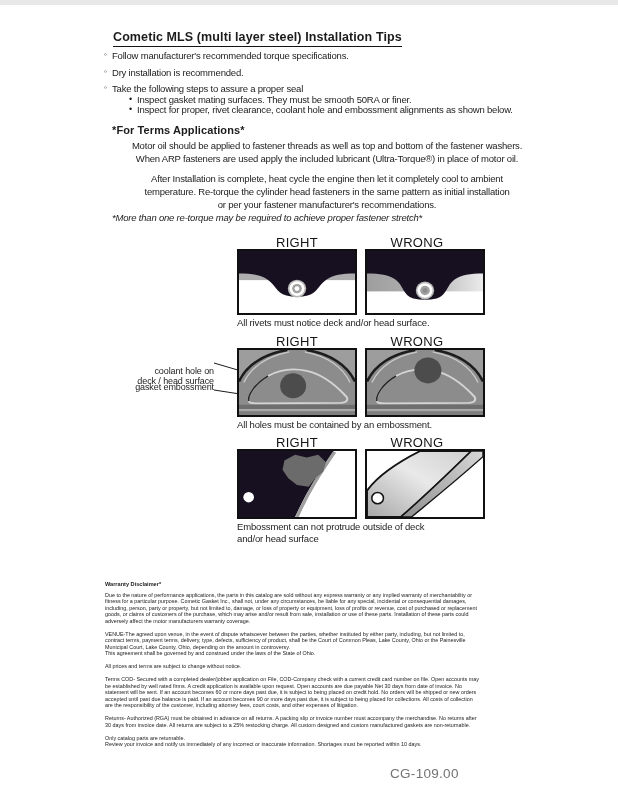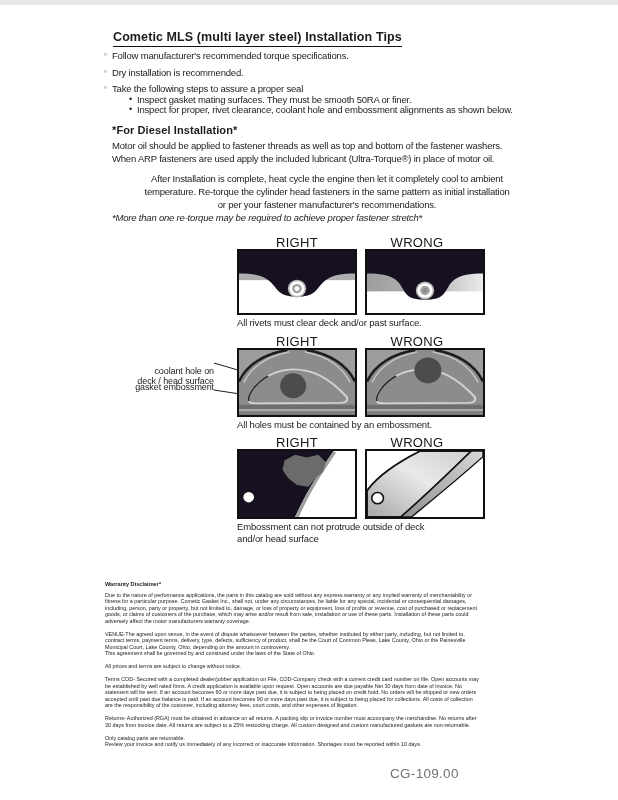--- a/index.html
+++ b/index.html
@@ -68,22 +68,22 @@
     <div class="brow sub h10">
         <span class="mark">•</span>
         <span>Inspect gasket mating surfaces.  They must be smooth 50RA or finer.</span>
       </div>
     <div class="brow sub h12">
         <span class="mark">•</span>
         <span>Inspect for proper, rivet clearance, coolant hole and embossment alignments as shown below.</span>
       </div>
   </div>
 
-  <div class="abs diesel-h" style="left:112px; top:119px;">*For Diesel Installation*</div>
-  <div class="abs para pre" style="left:112px; top:134px; width:430px;">Motor oil should be applied to fastener threads as well as top and bottom of the fastener washers.
+  <div class="abs diesel-h" style="left:112px; top:119px;">*For Terms Applications*</div>
+  <div class="abs para pre" style="left:112px; top:134px; width:430px;text-align:center;">Motor oil should be applied to fastener threads as well as top and bottom of the fastener washers.
 When ARP fasteners are used apply the included lubricant (Ultra-Torque®) in place of motor oil.</div>
   <div class="abs para pre" style="left:112px; top:167px; width:430px;text-align:center;">After Installation is complete, heat cycle the engine then let it completely cool to ambient
 temperature. Re-torque the cylinder head fasteners in the same pattern as initial installation
 or per your fastener manufacturer's recommendations.</div>
   <div class="abs para" style="left:112px; top:206px; width:430px;font-style:italic;">*More than one re-torque may be required to achieve proper fastener stretch*</div>
 
   <div class="abs fig" style="left:237px; top:230px;">
     <div class="fig-labels">
       <div>RIGHT</div>
       <div>WRONG</div>
@@ -112,21 +112,21 @@
           <rect width="120" height="66" fill="#ffffff"></rect>
           <rect x="0" y="23" width="120" height="20" fill="url(#g1)"></rect>
           <path d="M0,0 H120 V24 C106,24 98,25.5 91,30 C82,36.5 83,47 72,50.5 C64,52.5 56,52.5 48,50.5 C37,47 38,36.5 29,30 C22,25.5 14,24 0,24 Z" fill="#171021"></path>
           <circle cx="60" cy="42" r="9.5" fill="#b9b9b9"></circle>
           <circle cx="60" cy="42" r="7.8" fill="#ffffff"></circle>
           <circle cx="60" cy="42" r="5" fill="#a2a2a2"></circle>
           <circle cx="60" cy="42" r="2.5" fill="#8a8a8a"></circle>
         </svg>
       </div>
     </div>
-    <div class="fig-caption">All rivets must clear deck and/or past surface.</div>
+    <div class="fig-caption">All rivets must notice deck and/or head surface.</div>
   </div>
 
   <div class="abs ann pre" style="left:104px; top:362px; width:110px;">coolant hole on
 deck / head surface</div>
   <div class="abs ann" style="left:96px; top:378px; width:118px;">gasket embossment</div>
   <svg class="abs leader" style="left:210px; top:352px;" width="90" height="45">
     <line x1="4" y1="6" x2="82" y2="29" stroke="#1c1c1c" stroke-width="1"></line>
     <line x1="4" y1="33" x2="56" y2="41" stroke="#1c1c1c" stroke-width="1"></line>
   </svg>
 

